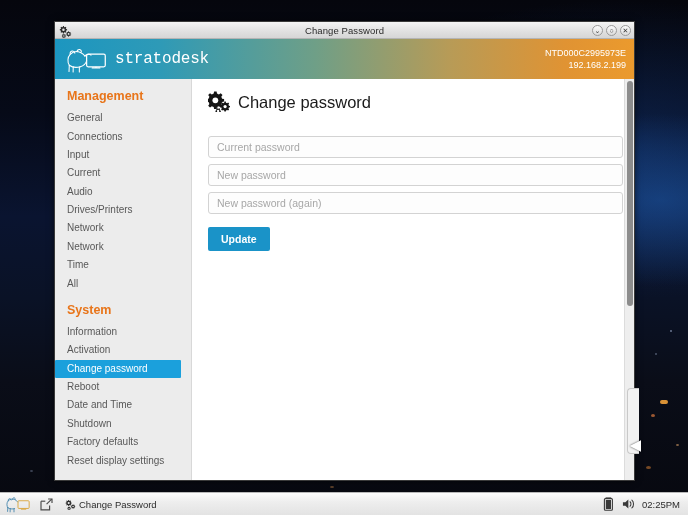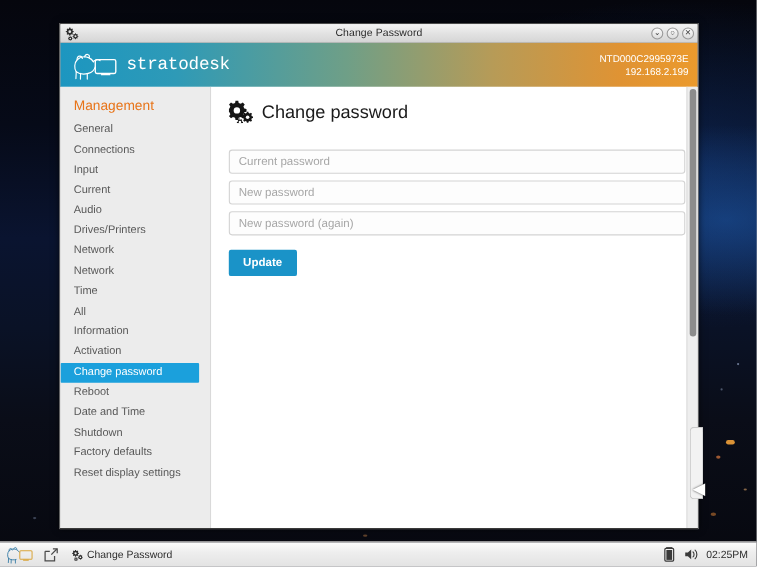--- a/index.html
+++ b/index.html
@@ -122,21 +122,21 @@
     width: 137px;
     flex: none;
     background: #ececec;
     border-right: 1px solid #d8d8d8;
     padding-top: 6px;
     overflow: hidden;
   }
   .side-group-title {
     font-size: 12.5px;
     color: #e8751a;
-    font-weight: normal;
+    font-weight: bold;
     padding: 4px 0 5px 12px;
     line-height: 15px;
   }
   .side-item {
     font-size: 10px;
     color: #585858;
     padding: 3.2px 0 3.2px 12px;
     line-height: 12px;
     white-space: nowrap;
     cursor: default;
@@ -345,20 +345,21 @@
         <div class="side-item">Connections</div>
         <div class="side-item">Input</div>
         <div class="side-item">Current</div>
         <div class="side-item">Audio</div>
         <div class="side-item">Drives/Printers</div>
         <div class="side-item">Network</div>
         <div class="side-item">Network</div>
         <div class="side-item">Time</div>
         <div class="side-item">All</div>
 
+        <div class="side-group-title" style="padding-top:10px;">System</div>
         <div class="side-item">Information</div>
         <div class="side-item">Activation</div>
         <div class="side-item active">Change password</div>
         <div class="side-item">Reboot</div>
         <div class="side-item">Date and Time</div>
         <div class="side-item">Shutdown</div>
         <div class="side-item">Factory defaults</div>
         <div class="side-item">Reset display settings</div>
       </div>
 

